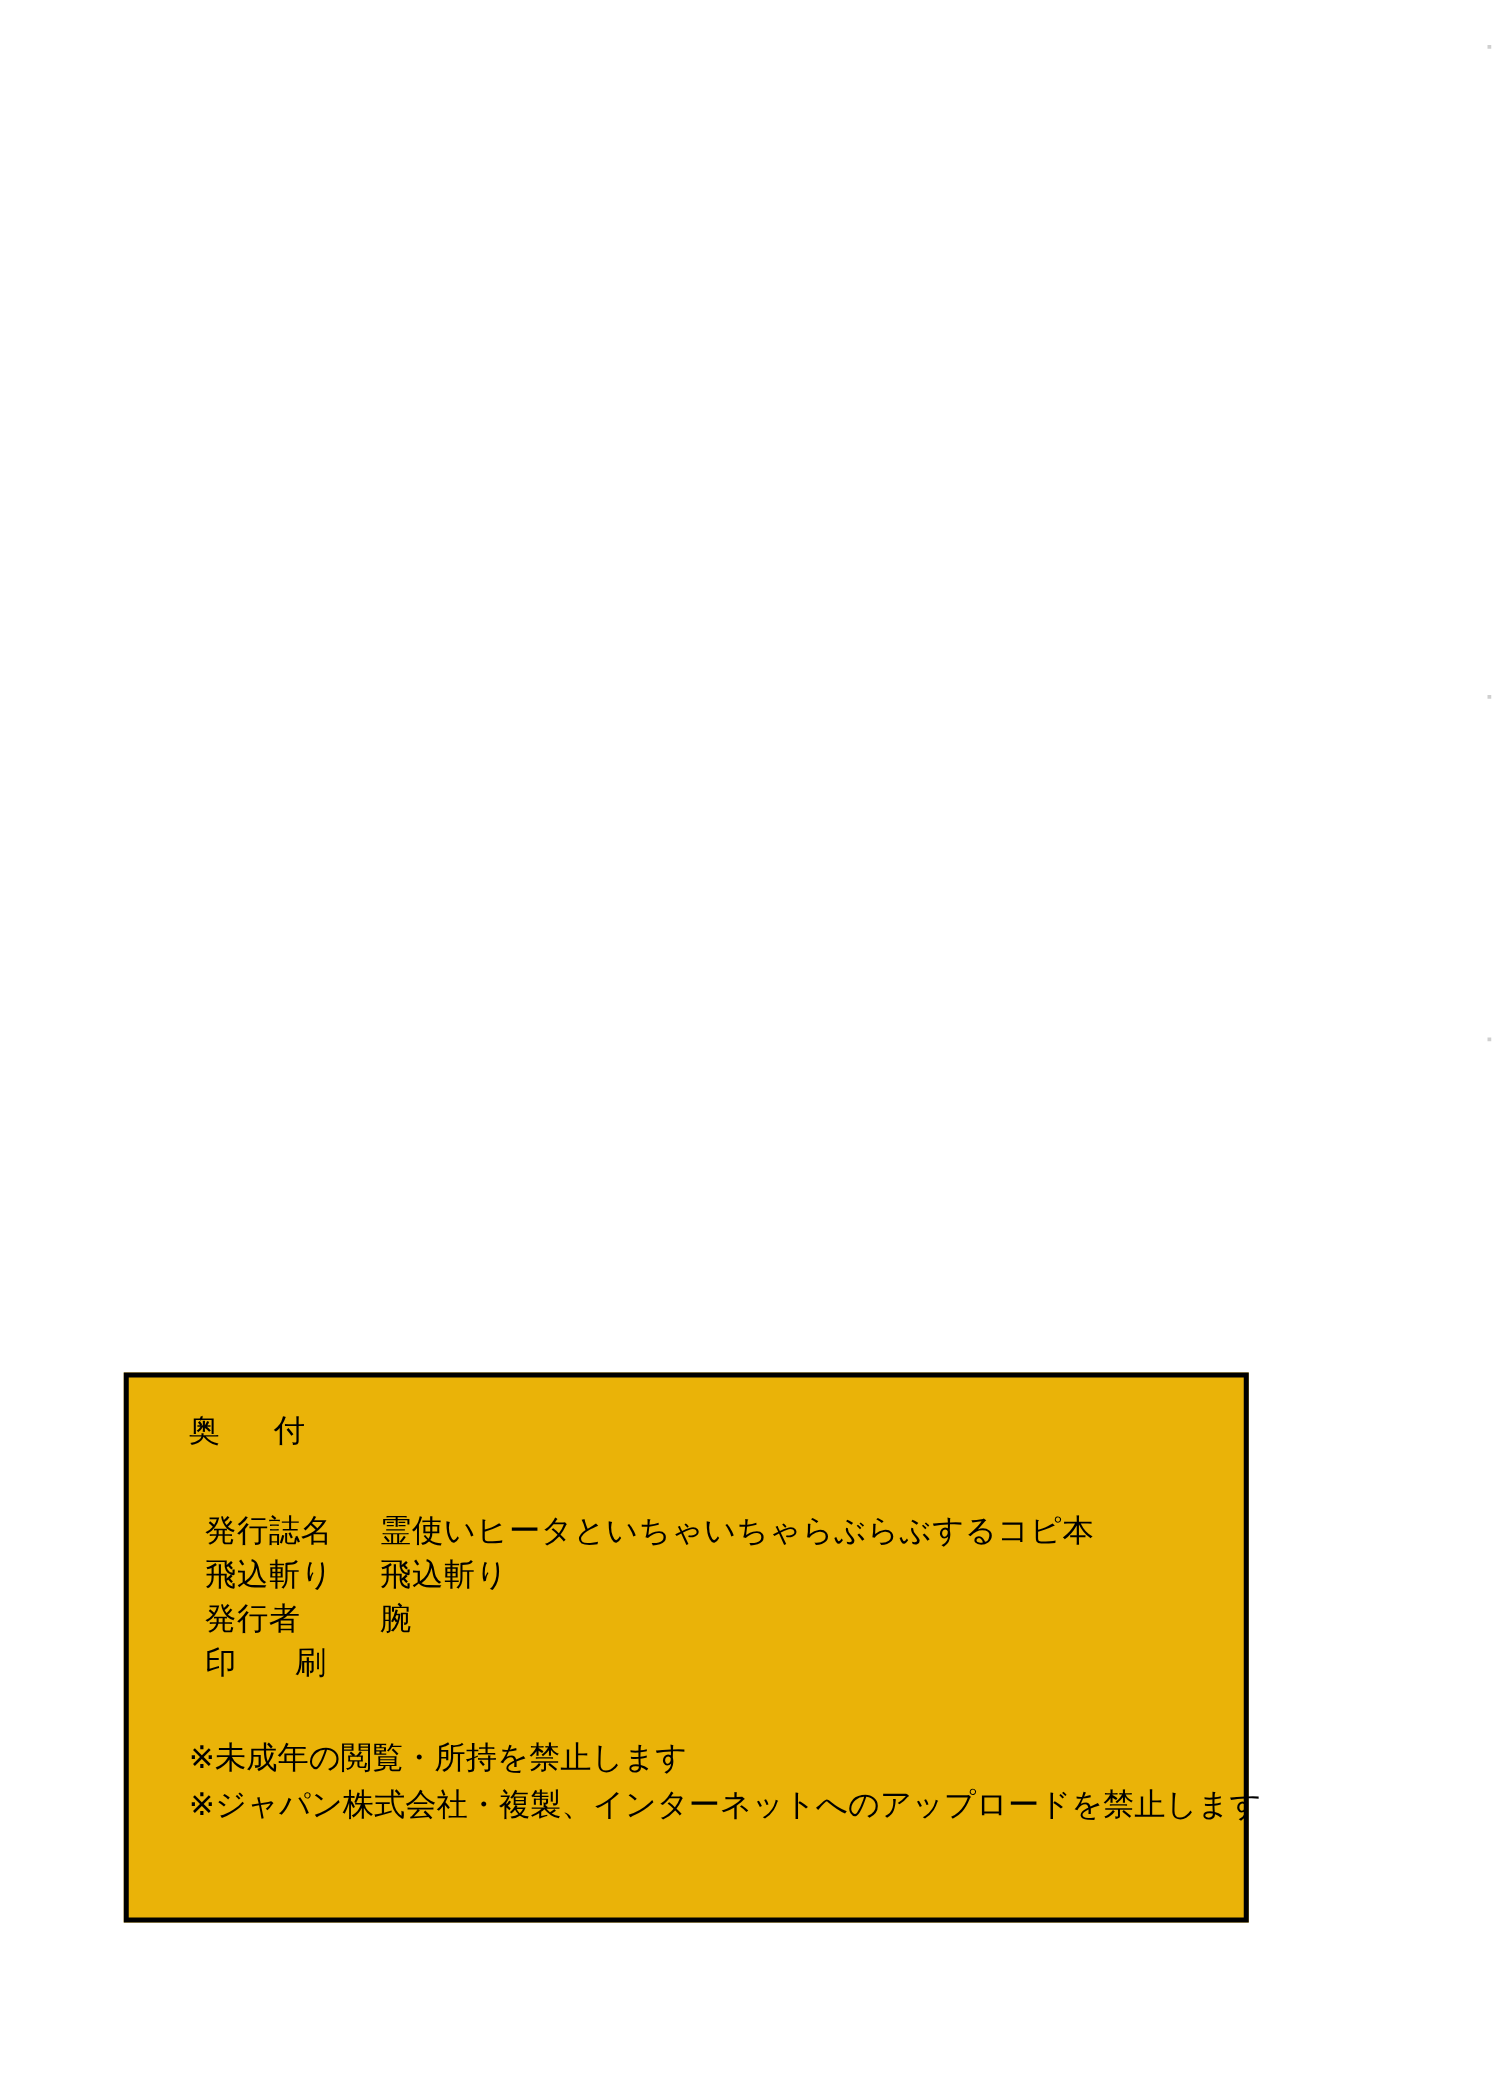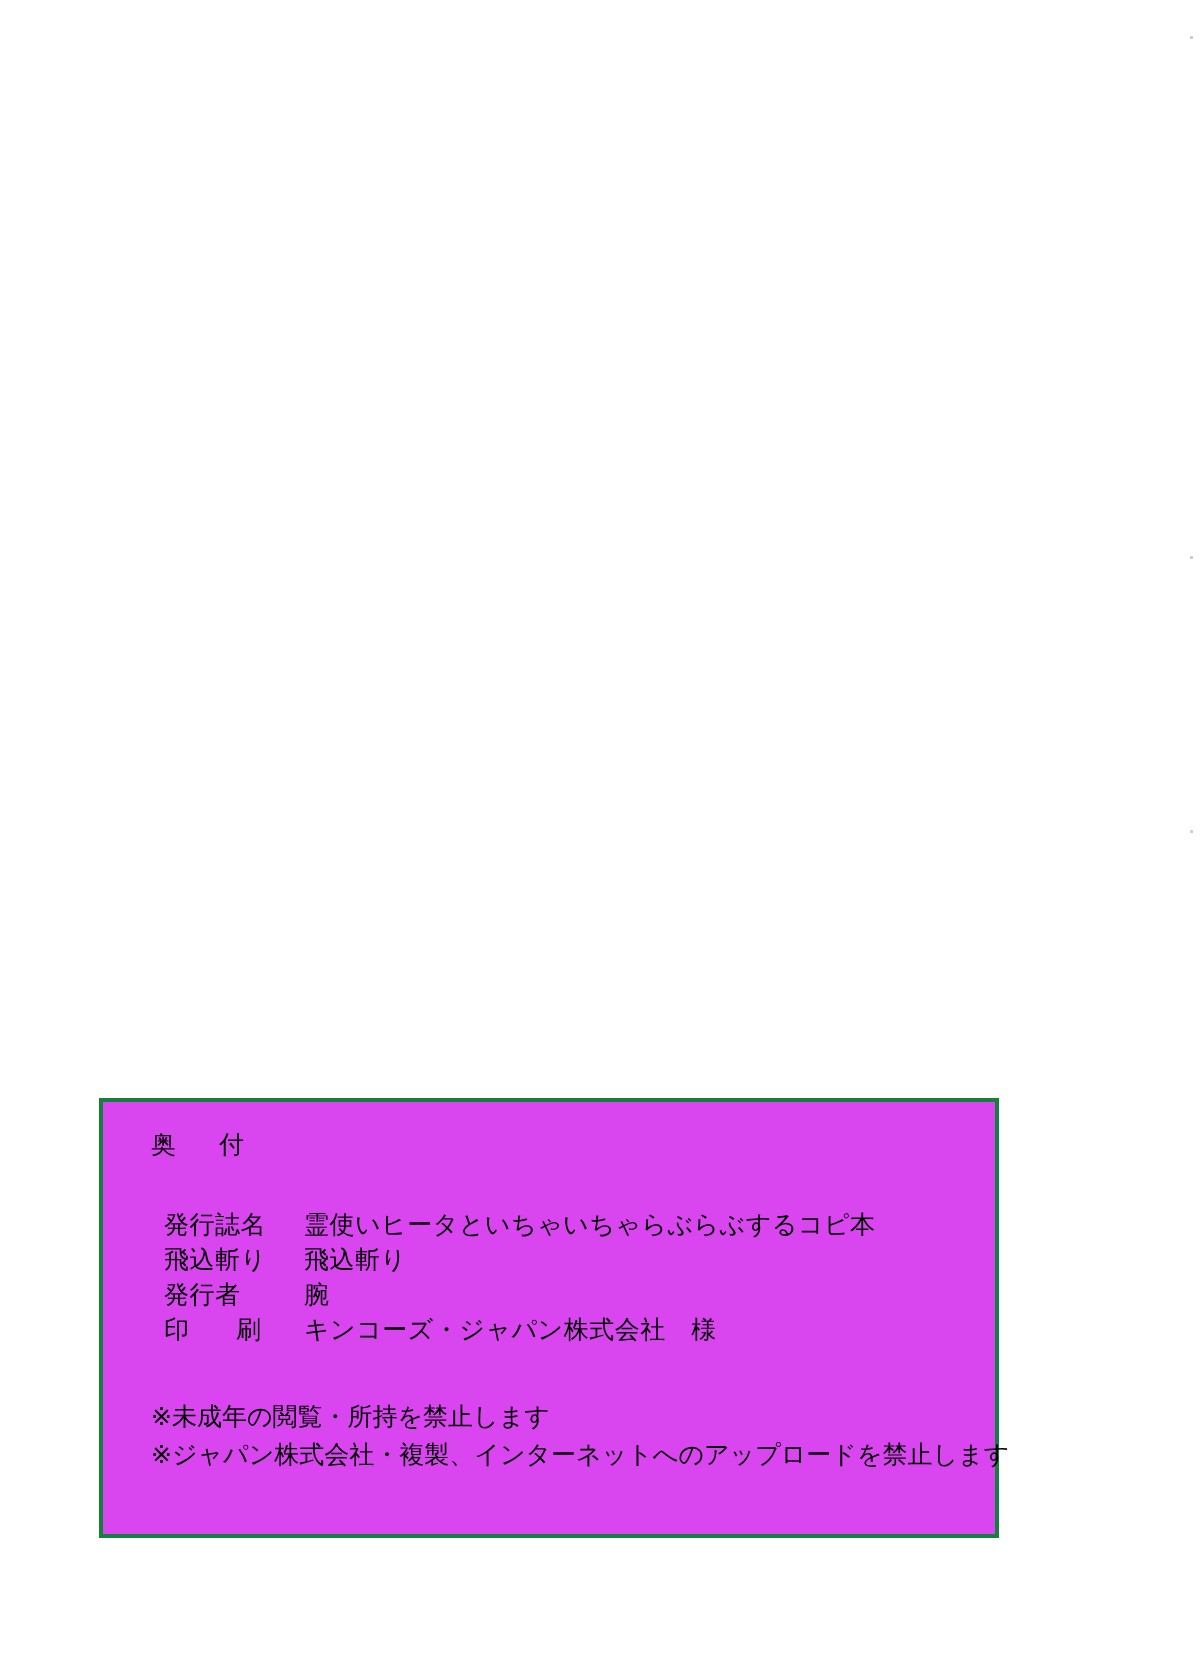--- a/index.html
+++ b/index.html
@@ -26,23 +26,23 @@
   .edge-mark.m1 { top: 36px; }
   .edge-mark.m2 { top: 556px; }
   .edge-mark.m3 { top: 830px; }
 
   .colophon-box {
     position: absolute;
     left: 99px;
     top: 1098px;
     width: 900px;
     height: 440px;
-    border: 4px solid #15803d;
+    border: 4px solid #000000;
     box-sizing: border-box;
-    background: #d946ef;
+    background: #eab308;
     text-decoration: underline;
   }
   .colophon-inner {
     position: absolute;
     left: 48px;
     top: 26px;
     right: 24px;
   }
   .heading {
     font-size: 25px;
@@ -72,21 +72,21 @@
   }
   .row .value {
     letter-spacing: 0.5px;
   }
   .row .value.mono {
     font-family: "DejaVu Sans Mono", "Liberation Mono", monospace;
     font-size: 24px;
     letter-spacing: 0px;
   }
   .notes {
-    margin-top: 51px;
+    margin-top: 40px;
   }
   .note {
     font-size: 25px;
     line-height: 38px;
     color: #000000;
     white-space: pre;
   }
 </style>
 </head>
 <body>
@@ -115,21 +115,20 @@
           <span class="value">飛込斬り</span>
         </div>
 
         <div class="row">
           <span class="label">発行者</span>
           <span class="value">腕</span>
         </div>
 
         <div class="row">
           <span class="label spread">印　刷</span>
-          <span class="value">キンコーズ・ジャパン株式会社　様</span>
         </div>
 
 
       </div>
 
       <div class="notes">
         <div class="note">※未成年の閲覧・所持を禁止します</div>
         <div class="note">※ジャパン株式会社・複製、インターネットへのアップロードを禁止します</div>
       </div>
 

